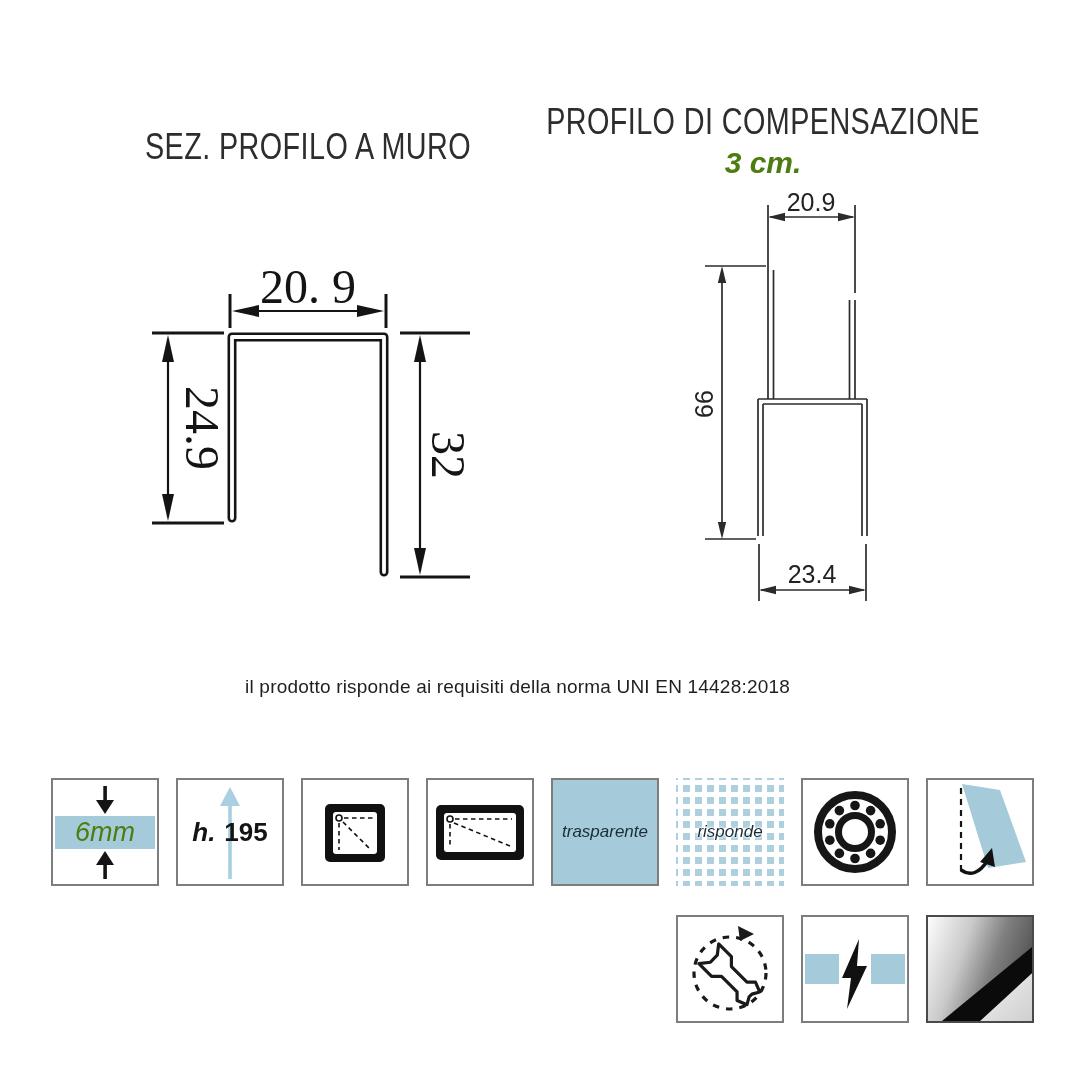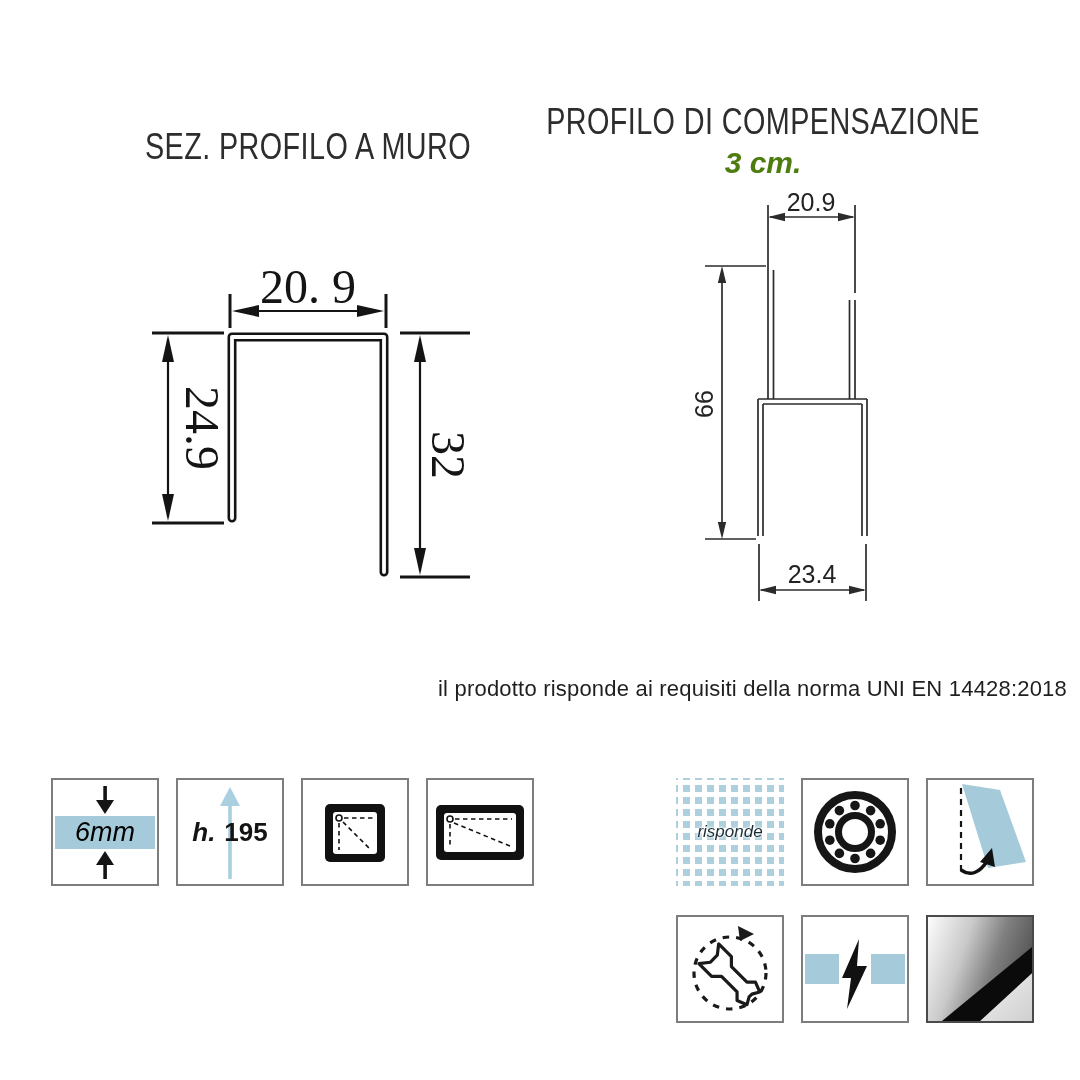--- a/index.html
+++ b/index.html
@@ -6,42 +6,42 @@
   .canvas{position:relative;width:1080px;height:1080px;background:#ffffff;overflow:hidden;
           font-family:"Liberation Sans", sans-serif;}
 
   
   .sec-title{position:absolute;white-space:nowrap;color:#2d2d2d;font-size:36px;font-weight:500;
              letter-spacing:.5px;transform:translateX(-50%) scaleX(.8);transform-origin:center;}
   .sec-subtitle{position:absolute;white-space:nowrap;color:#4d7c0f;font-size:30px;font-weight:bold;
                 font-style:italic;transform:translateX(-50%);}
 
   
-  .norma{position:absolute;left:0;top:676px;width:1035px;text-align:right;color:#1f1f1f;
-         font-size:22px;letter-spacing:.2px;padding-left:32px;}
+  .norma{position:absolute;left:0;top:676px;width:1035px;text-align:center;color:#1f1f1f;
+         font-size:19px;letter-spacing:.2px;}
 
   
   .drawing{position:absolute;overflow:visible;}
   .dimL{font-family:"Liberation Serif", serif;font-size:48px;fill:#141414;}
   .dimR{font-family:"Liberation Sans", sans-serif;font-size:25px;fill:#222222;}
   .t3{stroke:#141414;stroke-width:3;fill:none;}
   .t2{stroke:#141414;stroke-width:2.2;fill:none;}
   .arrL{fill:#141414;stroke:none;}
   .r17{stroke:#2b2b2b;stroke-width:1.7;fill:none;}
   .arrR{fill:#2b2b2b;stroke:none;}
   .wallOuter{fill:none;stroke:#141414;stroke-width:9;stroke-linecap:round;stroke-linejoin:round;}
   .wallInner{fill:none;stroke:#ffffff;stroke-width:3.8;stroke-linecap:round;stroke-linejoin:round;}
 
   
   .icon{position:absolute;width:108px;height:108px;background:#ffffff;border:2px solid #7d7d7d;
         box-sizing:border-box;}
   .icon>svg{position:absolute;left:0;top:0;width:104px;height:104px;display:block;}
   .icon.noborder{border-color:transparent;}
   .band-label{position:absolute;left:0;right:0;top:36px;height:33px;display:flex;align-items:center;
-              justify-content:center;font-style:italic;font-size:27px;color:#000000;}
+              justify-content:center;font-style:italic;font-size:27px;color:#4d7c0f;}
   .h195{position:absolute;inset:0;display:flex;align-items:center;justify-content:center;gap:9px;
         font-weight:bold;font-size:26px;color:#141414;}
   .h195 .it{font-style:italic;}
   .fill-label{position:absolute;inset:0;display:flex;align-items:center;justify-content:center;
               font-style:italic;font-size:17px;color:#1b2d37;}
   .halo{text-shadow:0 0 3px #fff,0 0 3px #fff,0 0 3px #fff;}
   .blue-fill{background:#a5cbdb;}
   .check-fill{background-color:#aed0de;
       background-image:linear-gradient(to right,#ffffff 0 5px,rgba(0,0,0,0) 5px),
                        linear-gradient(to bottom,#ffffff 0 5px,rgba(0,0,0,0) 5px);
@@ -173,20 +173,23 @@
     <svg viewBox="0 0 104 104">
       <rect x="8" y="25" width="88" height="55" rx="5" fill="#111111"></rect>
       <rect x="16" y="33" width="72" height="39" rx="3" fill="#ffffff"></rect>
       <circle cx="22" cy="39" r="3" fill="#ffffff" stroke="#111111" stroke-width="1.6"></circle>
       <line x1="27" y1="39" x2="84" y2="39" stroke="#111111" stroke-width="1.6" stroke-dasharray="4.5 3.5"></line>
       <line x1="22" y1="44" x2="22" y2="68" stroke="#111111" stroke-width="1.6" stroke-dasharray="4.5 3.5"></line>
       <line x1="26" y1="43" x2="82" y2="66" stroke="#111111" stroke-width="1.6" stroke-dasharray="4.5 3.5"></line>
     </svg>
   </div>
 
+  <div class="icon blue-fill" style="left:551px;top:778px">
+    <div class="fill-label">trasparente</div>
+  </div>
 
   <div class="icon check-fill noborder" style="left:676px;top:778px">
     <div class="fill-label halo">risponde</div>
   </div>
 
   <div class="icon" style="left:801px;top:778px">
     <svg viewBox="0 0 104 104">
       <circle cx="52" cy="52" r="37" fill="none" stroke="#161616" stroke-width="8"></circle>
       <circle cx="52" cy="52" r="16.5" fill="none" stroke="#161616" stroke-width="7"></circle>
       <circle cx="52" cy="25.5" r="4.8" fill="#161616"></circle>

